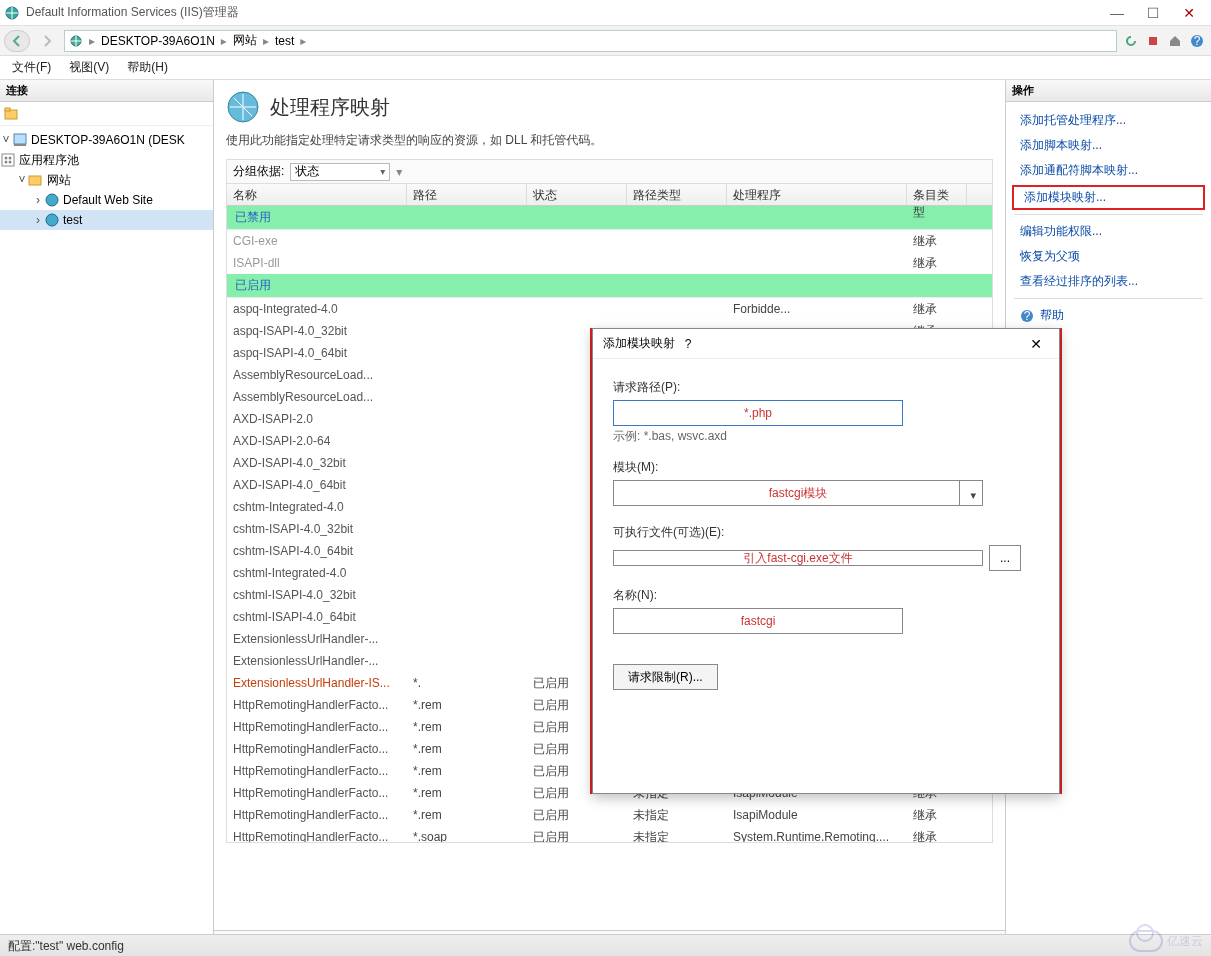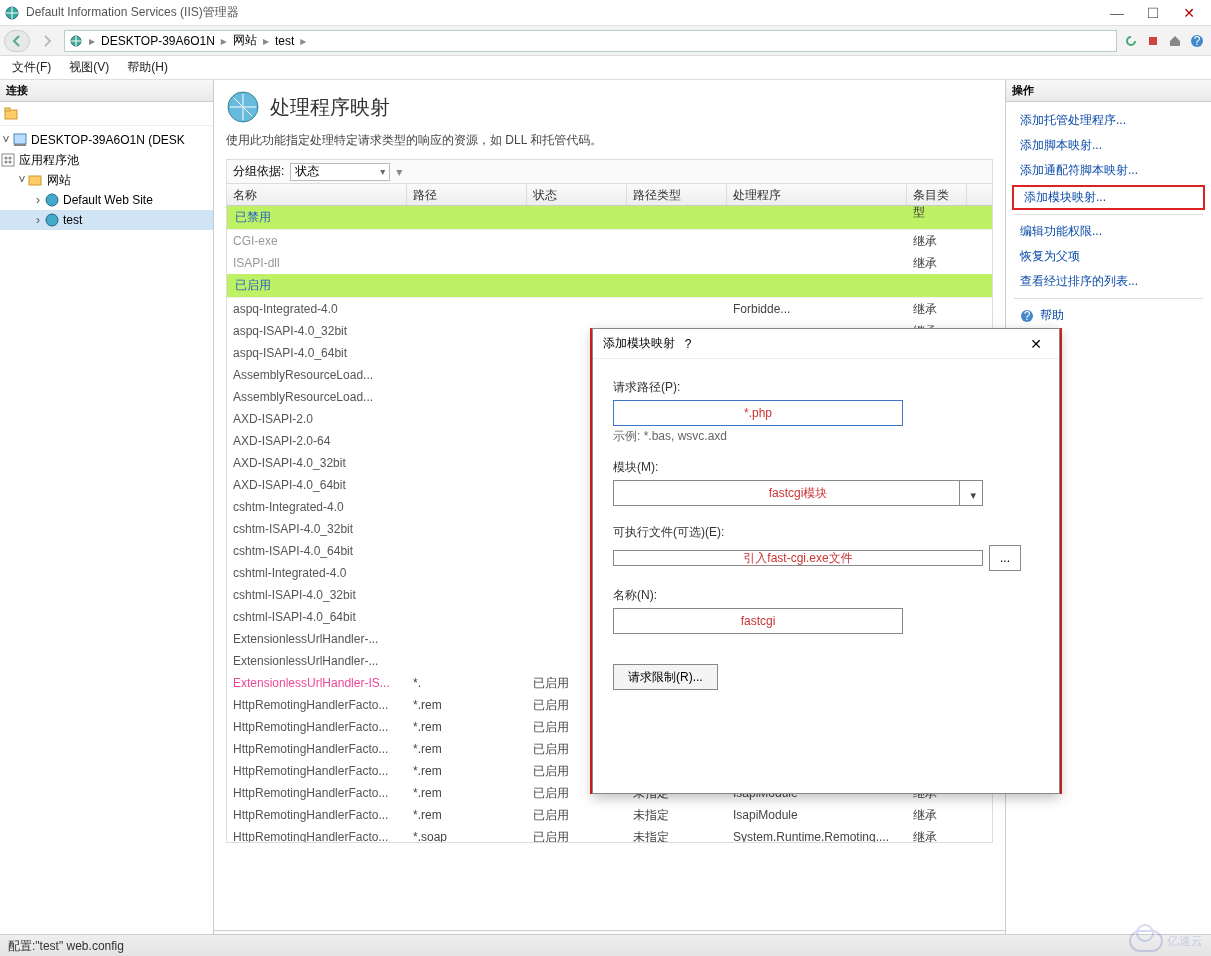--- a/index.html
+++ b/index.html
@@ -35,21 +35,21 @@
 .big-icon { width: 34px; height: 34px; }
 .big-title { font-size: 20px; color: #333; }
 .desc { color: #444; margin: 8px 0 10px 0; }
 .group-row { display: flex; align-items: center; border: 1px solid #ddd; border-bottom:none; height: 24px; background:#fafafa; padding: 0 6px; gap: 6px; }
 .group-sel { border: 1px solid #bbb; width: 100px; height: 18px; background:#fff; display:flex; align-items:center; padding: 0 4px; position:relative;}
 .group-sel::after{content:"▾"; position:absolute; right:4px; color:#666; font-size:10px;}
 .grid { border: 1px solid #ddd; height: 660px; overflow-y:auto; overflow-x:auto; position:relative; }
 .ghdr { display:flex; background: linear-gradient(#fafafa,#eee); border-bottom: 1px solid #ccc; height: 22px; position: sticky; top: 0; z-index: 1; }
 .gcol { border-right: 1px solid #ddd; padding: 3px 6px; color:#333; }
 .c0 { width: 180px; } .c1 { width: 120px; } .c2 { width: 100px; } .c3 { width: 100px; } .c4 { width: 180px; } .c5 { width: 60px; }
-.grp-lbl { padding: 3px 8px; color:#2761c4; border-bottom: 1px solid #eee; background:#bef264; }
+.grp-lbl { padding: 3px 8px; color:#2761c4; border-bottom: 1px solid #eee; background:#86efac; }
 .grid-row { display:flex; height: 22px; align-items:center; color:#444; }
 .gc { padding: 0 6px; overflow:hidden; white-space:nowrap; text-overflow:ellipsis; }
 .views { height: 30px; border-top: 1px solid #ccc; display:flex; align-items:center; padding: 0 8px; gap: 10px; background:#fafafa;}
 .view-btn { display:flex; align-items:center; gap:4px; padding:2px 6px; border:1px solid transparent;}
 .view-btn.active { border:1px solid #bbb; background:#fff;}
 .right-panel { width: 206px; border-left: 1px solid #ccc; background:#fff; }
 .act-list { padding: 6px 0; }
 .act-link { color:#0a4aa8; padding: 4px 14px; display:block; }
 .act-hl { border:2px solid #d22; padding: 2px 10px; margin:2px 6px; }
 .status-bar { position:absolute; bottom:0; left:0; right:0; height:22px; background:linear-gradient(#eee,#e4e4e4); border-top:1px solid #ccc; padding:3px 8px; color:#333;}
@@ -399,21 +399,21 @@
             </div>
             <div class="grid-row">
               <div class="gc c0" style="color: rgb(85, 85, 85);">ExtensionlessUrlHandler-...</div>
               <div class="gc c1" style="color: rgb(68, 68, 68);"></div>
               <div class="gc c2" style="color: rgb(68, 68, 68);"></div>
               <div class="gc c3" style="color: rgb(68, 68, 68);"></div>
               <div class="gc c4" style="color: rgb(68, 68, 68);"></div>
               <div class="gc c5" style="color: rgb(68, 68, 68);">本地</div>
             </div>
             <div class="grid-row">
-              <div class="gc c0" style="color: #ec4899;">ExtensionlessUrlHandler-IS...</div>
+              <div class="gc c0" style="color: #c2410c;">ExtensionlessUrlHandler-IS...</div>
               <div class="gc c1" style="color: rgb(68, 68, 68);">*.</div>
               <div class="gc c2" style="color: rgb(68, 68, 68);">已启用</div>
               <div class="gc c3" style="color: rgb(68, 68, 68);">未指定</div>
               <div class="gc c4" style="color: rgb(68, 68, 68);">IsapiModule</div>
               <div class="gc c5" style="color: rgb(68, 68, 68);">本地</div>
             </div>
             <div class="grid-row">
               <div class="gc c0" style="color: rgb(85, 85, 85);">HttpRemotingHandlerFacto...</div>
               <div class="gc c1" style="color: rgb(68, 68, 68);">*.rem</div>
               <div class="gc c2" style="color: rgb(68, 68, 68);">已启用</div>

